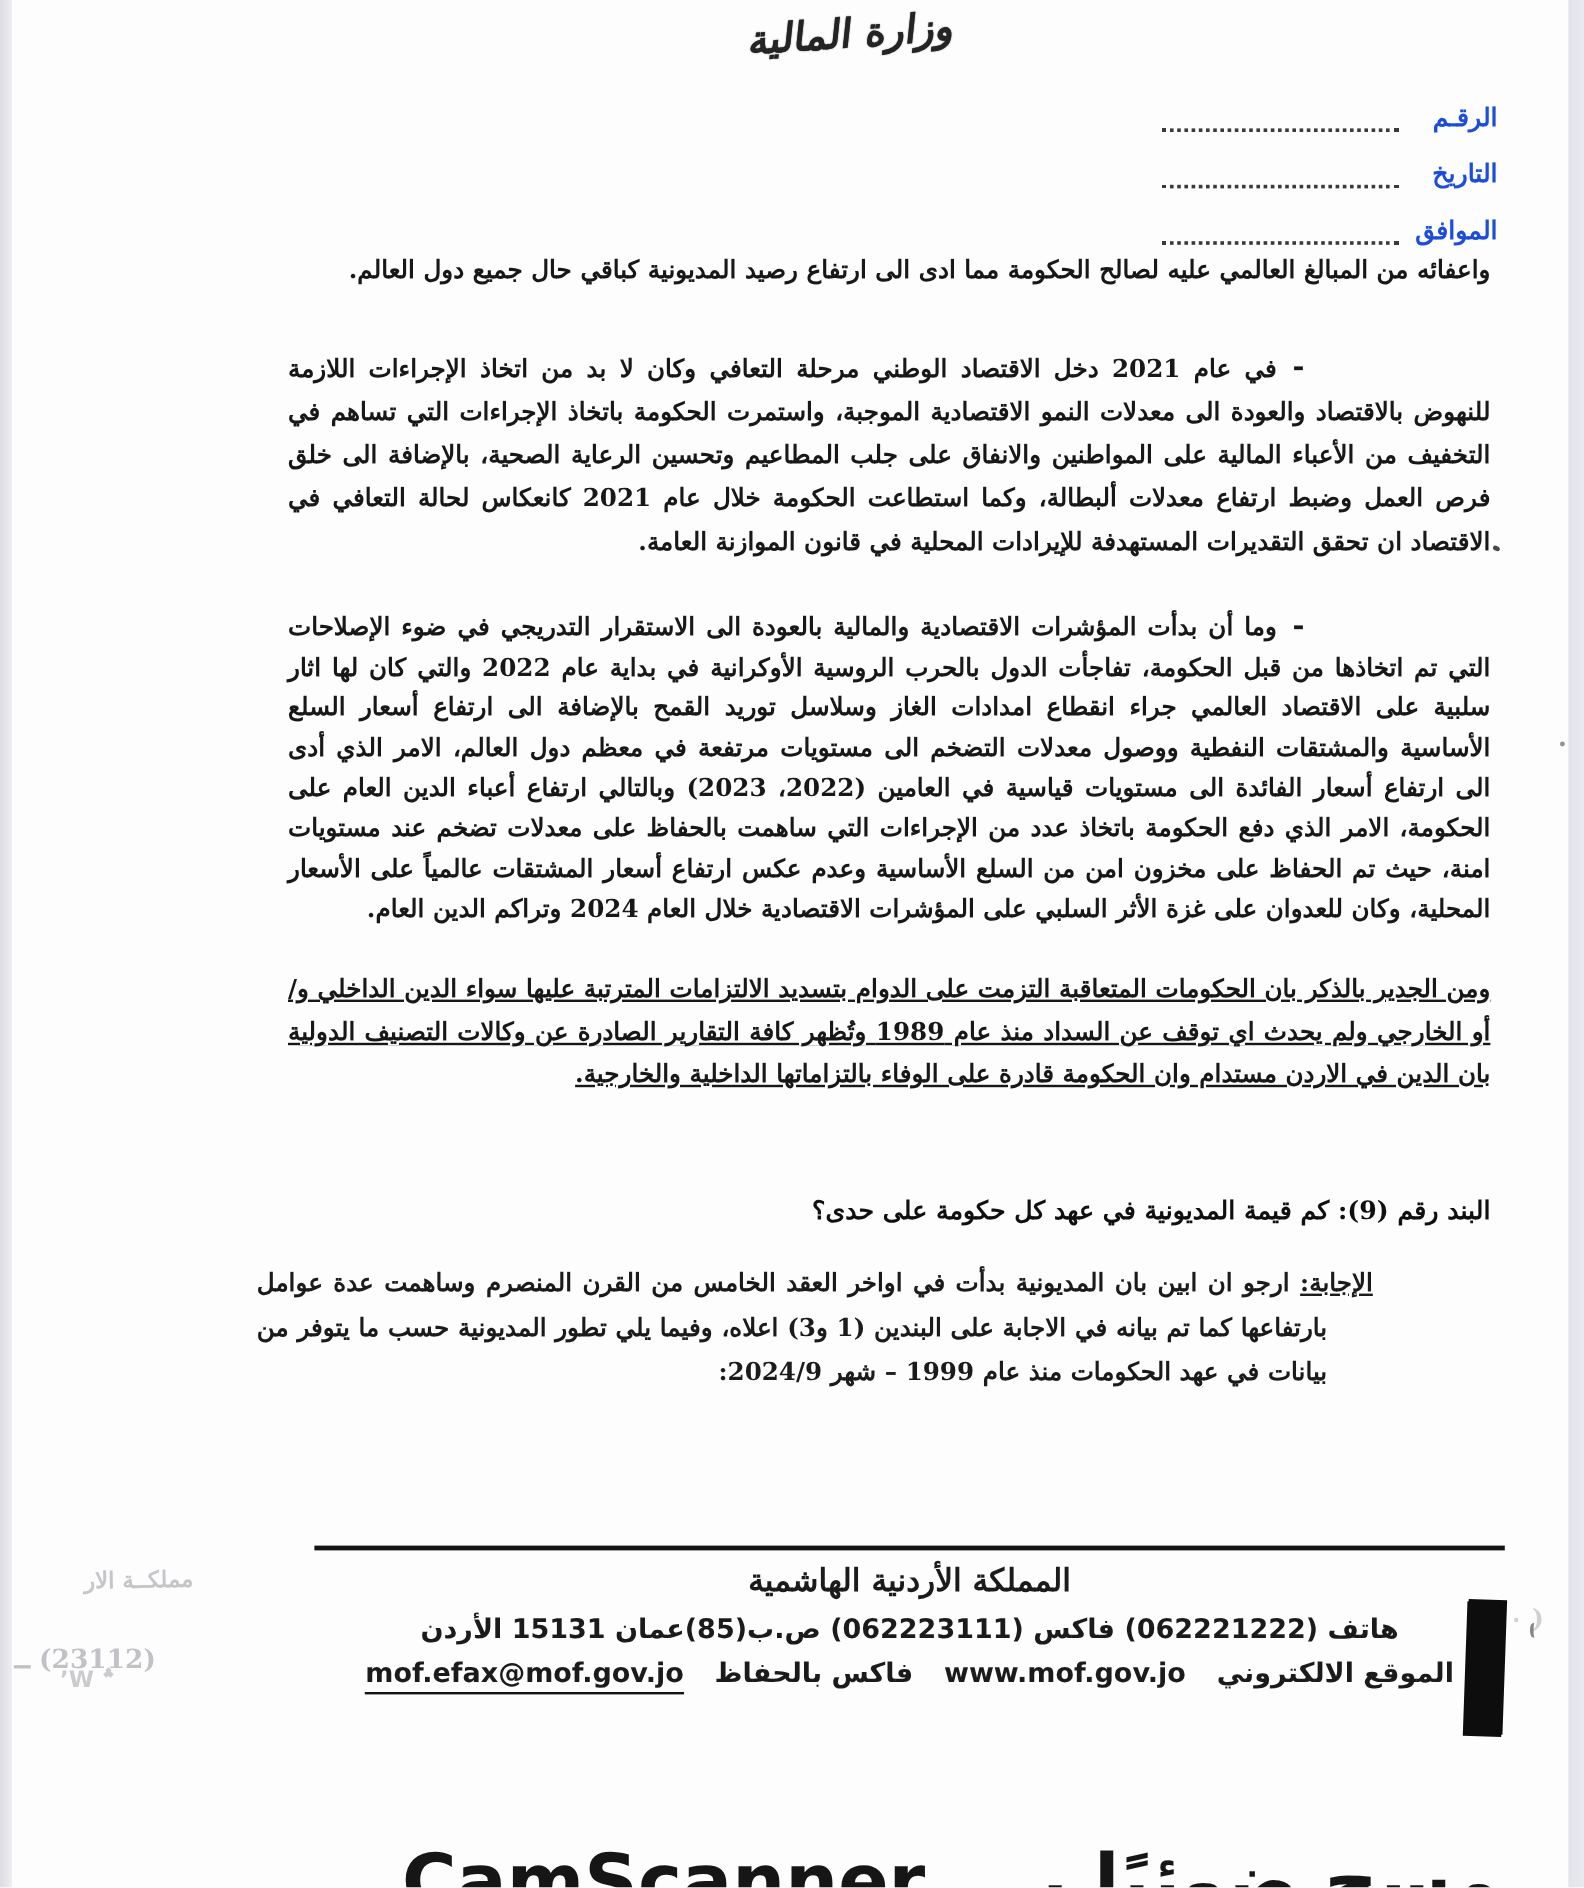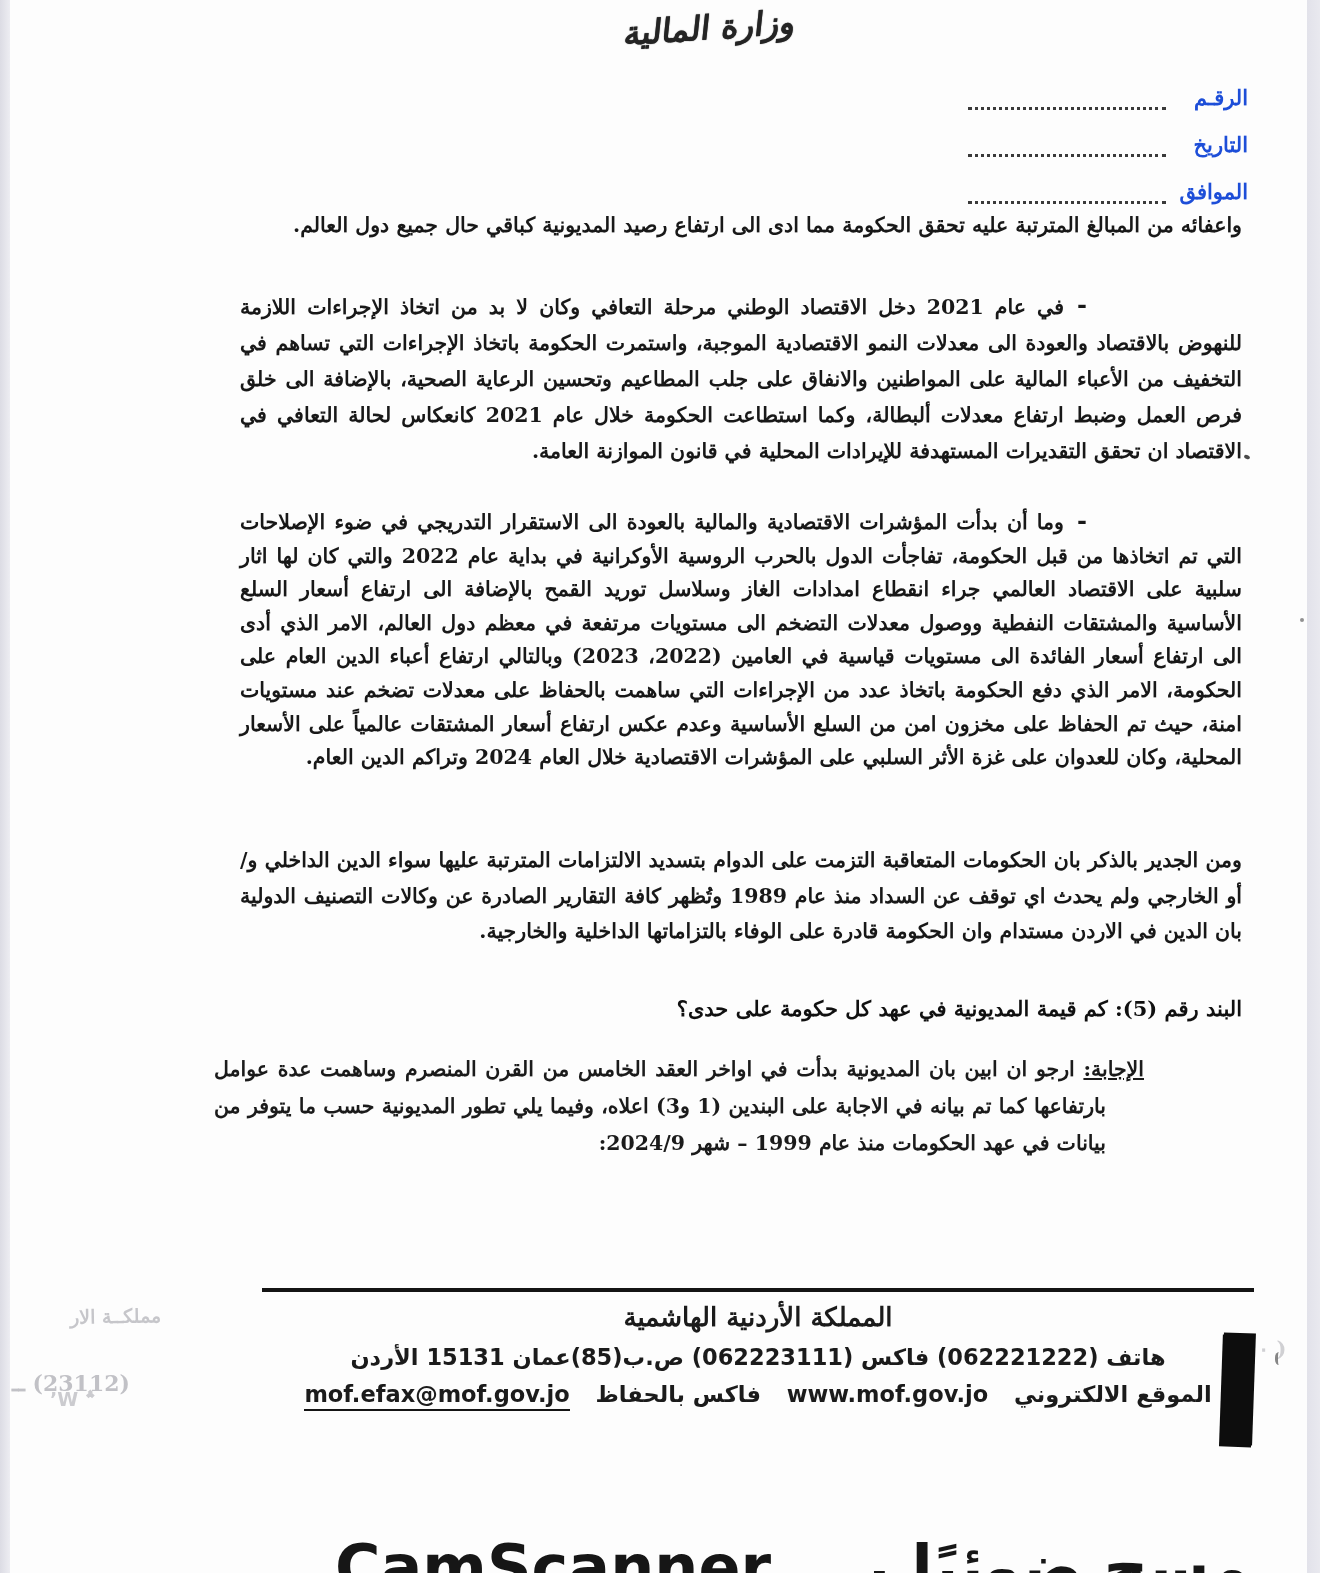--- a/index.html
+++ b/index.html
@@ -36,21 +36,21 @@
     position:absolute;right:78px;width:1002px;
     font-size:20.5px;font-weight:700;line-height:35px;
     text-align:justify;color:#181818;
   }
   .p-intro{top:208px;}
   .bullet{padding:0;}
   .b1{top:289px;line-height:36px;}
   .b2{top:506px;line-height:33.6px;}
   .bullet .btext{text-indent:178px;display:block;}
   .bmarker{position:absolute;top:-2px;right:155px;font-size:24px;font-weight:700;}
-  .p-commit{top:843px;line-height:35.5px;}
+  .p-commit{top:807px;line-height:35.5px;text-decoration:underline;}
   .heading{
     position:absolute;top:996px;right:78px;width:1002px;
     font-size:21px;font-weight:900;color:#101010;text-align:right;
   }
   .answer{
     position:absolute;top:1051px;right:176px;width:892px;
     font-size:20.5px;font-weight:700;line-height:37px;text-align:justify;
     padding-right:38px;text-indent:-38px;
   }
   .answer .alabel{font-weight:900;text-decoration:underline;}
@@ -108,35 +108,35 @@
   <div class="ref-row">
     <span class="ref-label">التاريخ</span>
     <span class="ref-dots"></span>
   </div>
   <div class="ref-row">
     <span class="ref-label">الموافق</span>
     <span class="ref-dots"></span>
   </div>
 </div>
 
-<div class="para p-intro">واعفائه من المبالغ المترتبة عليه تحقق الحكومة مما ادى الى ارتفاع رصيد المديونية كباقي حال جميع دول العالم.</div>
+<div class="para p-intro">واعفائه من المبالغ العالمي عليه لصالح الحكومة مما ادى الى ارتفاع رصيد المديونية كباقي حال جميع دول العالم.</div>
 
 <div class="para bullet b1">
   <span class="bmarker">-</span>
   <span class="btext">في عام 2021 دخل الاقتصاد الوطني مرحلة التعافي وكان لا بد من اتخاذ الإجراءات اللازمة للنهوض بالاقتصاد والعودة الى معدلات النمو الاقتصادية الموجبة، واستمرت الحكومة باتخاذ الإجراءات التي تساهم في التخفيف من الأعباء المالية على المواطنين والانفاق على جلب المطاعيم وتحسين الرعاية الصحية، بالإضافة الى خلق فرص العمل وضبط ارتفاع معدلات ألبطالة، وكما استطاعت الحكومة خلال عام 2021 كانعكاس لحالة التعافي في الاقتصاد ان تحقق التقديرات المستهدفة للإيرادات المحلية في قانون الموازنة العامة.</span>
 </div>
 
 <div class="para bullet b2">
   <span class="bmarker">-</span>
   <span class="btext">وما أن بدأت المؤشرات الاقتصادية والمالية بالعودة الى الاستقرار التدريجي في ضوء الإصلاحات التي تم اتخاذها من قبل الحكومة، تفاجأت الدول بالحرب الروسية الأوكرانية في بداية عام 2022 والتي كان لها اثار سلبية على الاقتصاد العالمي جراء انقطاع امدادات الغاز وسلاسل توريد القمح بالإضافة الى ارتفاع أسعار السلع الأساسية والمشتقات النفطية ووصول معدلات التضخم الى مستويات مرتفعة في معظم دول العالم، الامر الذي أدى الى ارتفاع أسعار الفائدة الى مستويات قياسية في العامين (2022، 2023) وبالتالي ارتفاع أعباء الدين العام على الحكومة، الامر الذي دفع الحكومة باتخاذ عدد من الإجراءات التي ساهمت بالحفاظ على معدلات تضخم عند مستويات امنة، حيث تم الحفاظ على مخزون امن من السلع الأساسية وعدم عكس ارتفاع أسعار المشتقات عالمياً على الأسعار المحلية، وكان للعدوان على غزة الأثر السلبي على المؤشرات الاقتصادية خلال العام 2024 وتراكم الدين العام.</span>
 </div>
 
 <div class="para p-commit">ومن الجدير بالذكر بان الحكومات المتعاقبة التزمت على الدوام بتسديد الالتزامات المترتبة عليها سواء الدين الداخلي و/أو الخارجي ولم يحدث اي توقف عن السداد منذ عام 1989 وتُظهر كافة التقارير الصادرة عن وكالات التصنيف الدولية بان الدين في الاردن مستدام وان الحكومة قادرة على الوفاء بالتزاماتها الداخلية والخارجية.</div>
 
-<div class="heading">البند رقم (5): كم قيمة المديونية في عهد كل حكومة على حدى؟</div>
+<div class="heading">البند رقم (9): كم قيمة المديونية في عهد كل حكومة على حدى؟</div>
 
 <div class="answer"><span class="alabel">الإجابة:</span><span> ارجو ان ابين بان المديونية بدأت في اواخر العقد الخامس من القرن المنصرم وساهمت عدة عوامل بارتفاعها كما تم بيانه في الاجابة على البندين (1 و3) اعلاه، وفيما يلي تطور المديونية حسب ما يتوفر من بيانات في عهد الحكومات منذ عام 1999 – شهر 2024/9:</span></div>
 
 <div class="footer">
   <div class="f-rule"></div>
   <div class="f-kingdom">المملكة الأردنية الهاشمية</div>
   <div class="f-line">هاتف (062221222) فاكس (062223111) ص.ب(85)عمان 15131 الأردن</div>
   <div class="f-line">
     <span>الموقع الالكتروني</span>
     <span class="f-sp"></span>

